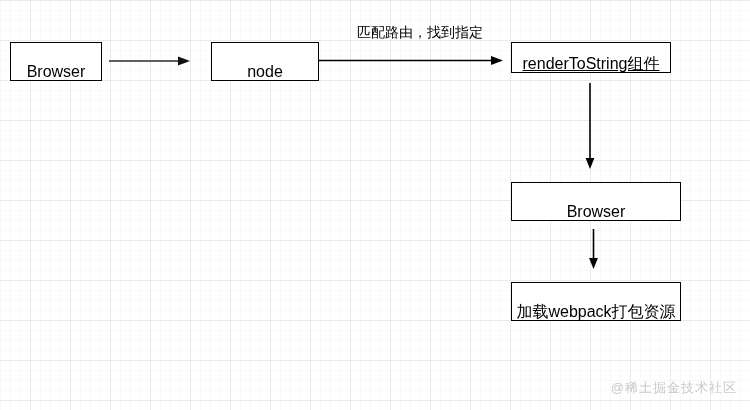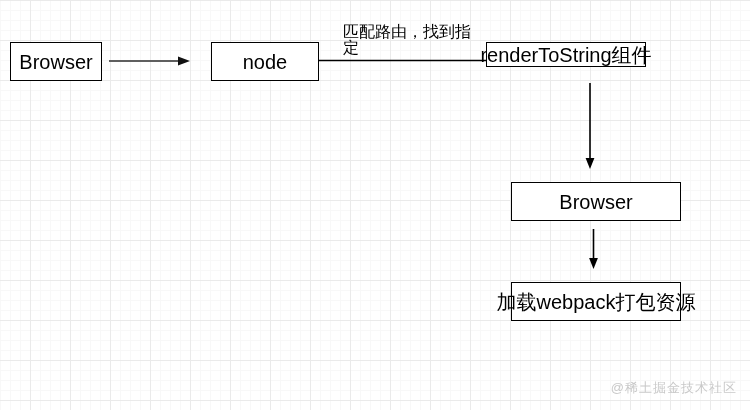--- a/index.html
+++ b/index.html
@@ -21,48 +21,48 @@
       linear-gradient(to bottom, #f8f8f8 1px, transparent 1px);
     background-size: 40px 40px, 40px 40px, 10px 10px, 10px 10px;
     background-position: 30px 0, 0 0, 0 0, 0 0;
   }
   .box {
     position: absolute;
     box-sizing: border-box;
     border: 1.5px solid #000000;
     background: #ffffff;
     display: flex;
-    align-items: center;
+    align-items: flex-end;
     justify-content: center;
-    font-size: 20px;
+    font-size: 16px;
     color: #000000;
     white-space: nowrap;
     line-height: 1;
   }
   .box-browser-1 { left: 10px;  top: 42px;  width: 92px;  height: 39px; }
   .box-node      { left: 211px; top: 42px;  width: 108px;  height: 39px; }
-  .box-render    { left: 486px; top: 42px;  width: 160px; height: 25px; }
+  .box-render    { left: 511px; top: 42px;  width: 160px; height: 31px; text-decoration: underline; }
   .box-browser-2 { left: 511px; top: 182px; width: 170px; height: 39px; }
   .box-webpack   { left: 511px; top: 282px; width: 170px; height: 39px; }
 
   .edges-svg {
     position: absolute;
     left: 0;
     top: 0;
     width: 750px;
     height: 410px;
     pointer-events: none;
   }
   .edge-label {
     position: absolute;
     left: 343px;
     top: 24px;
     width: 140px;
-    text-align: left;
-    font-size: 16px;
+    text-align: right;
+    font-size: 14px;
     line-height: 16px;
     color: #000000;
   }
   .watermark {
     position: absolute;
     right: 13px;
     bottom: 13px;
     font-size: 13px;
     color: #c9c9c9;
     letter-spacing: 1px;

